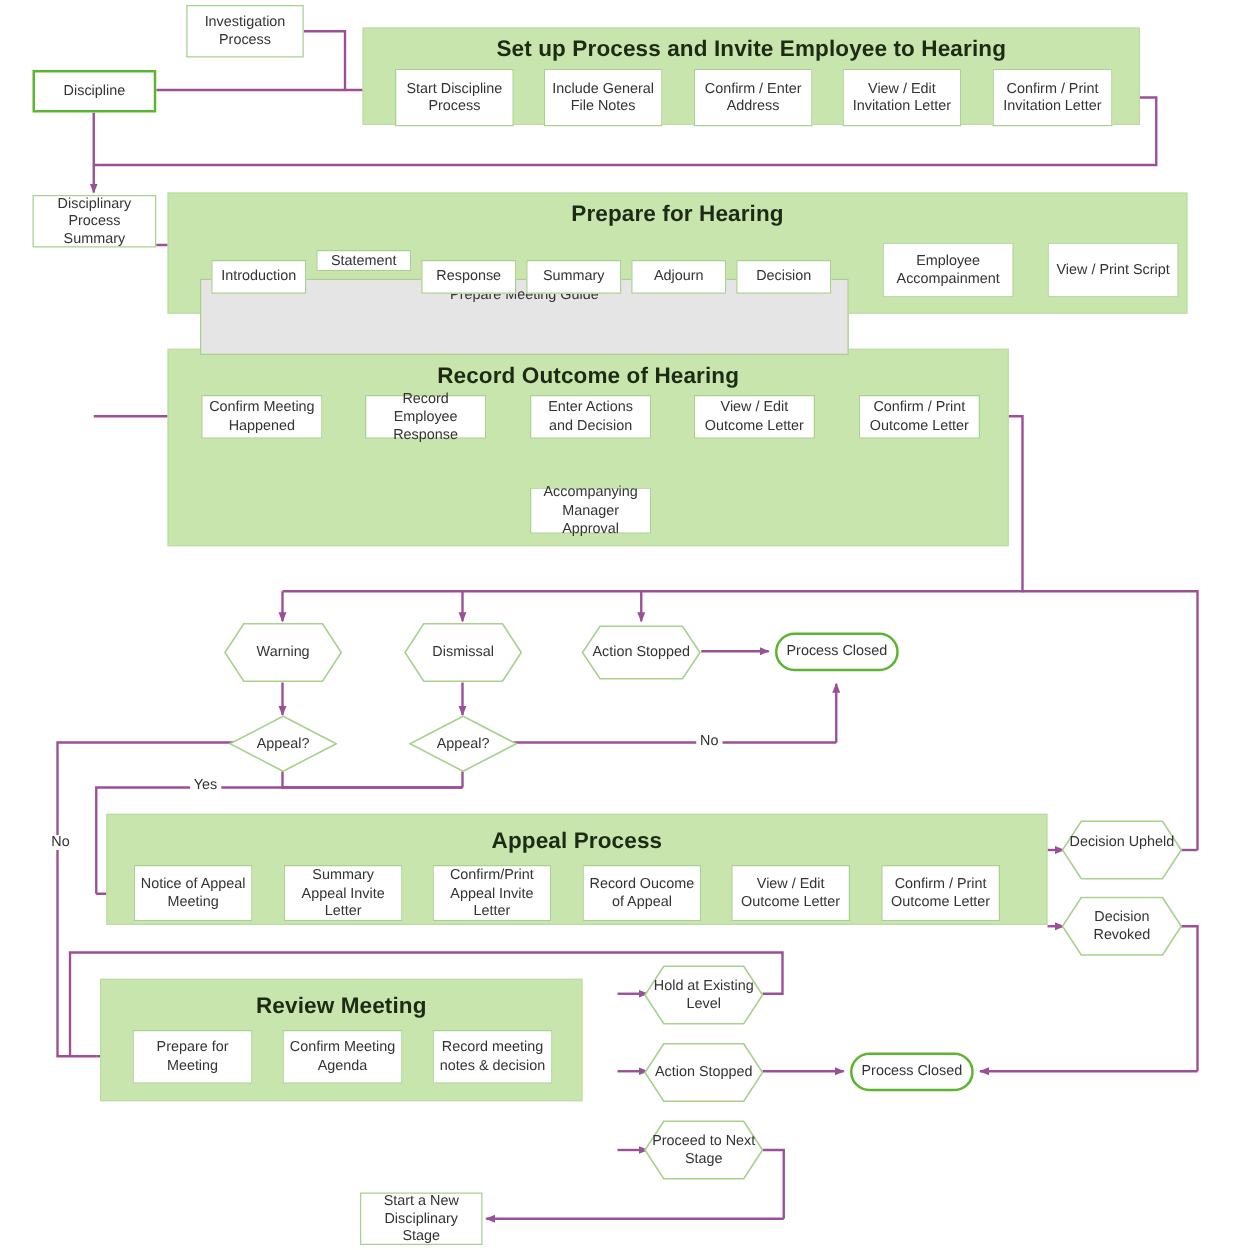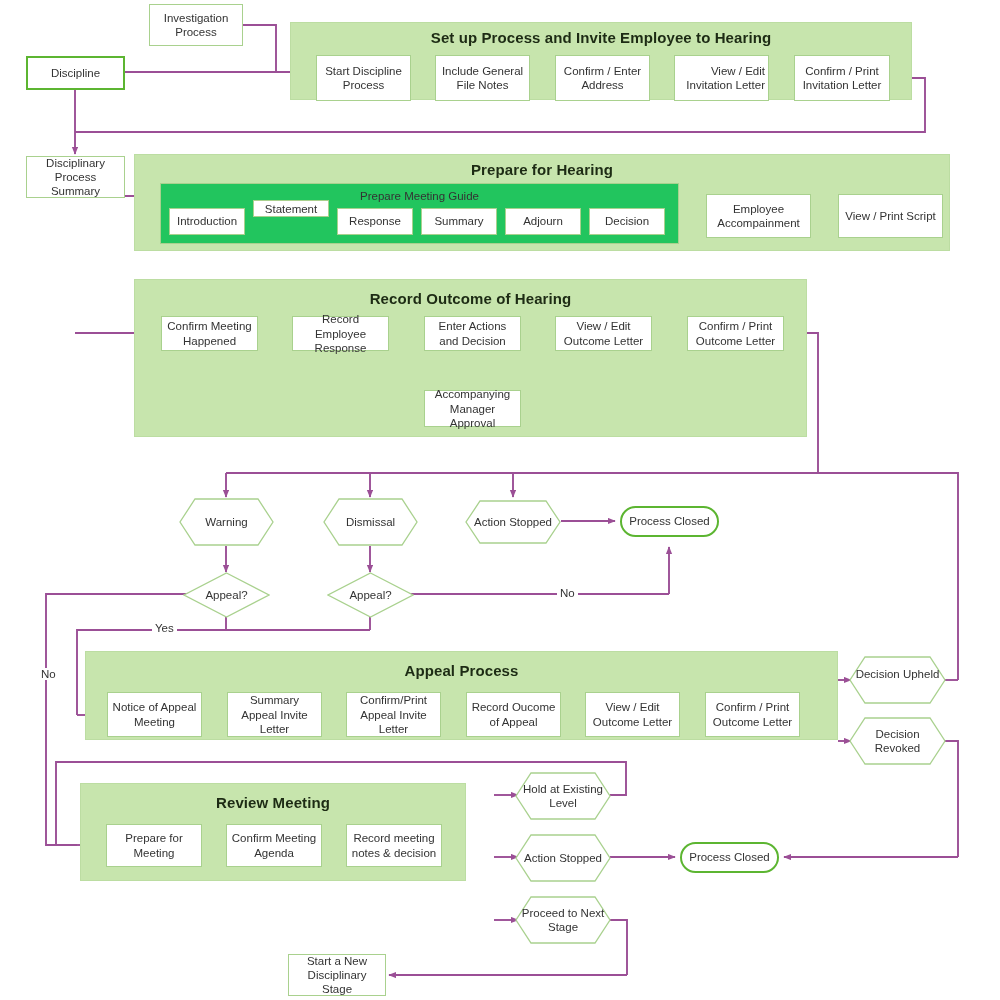--- a/index.html
+++ b/index.html
@@ -1,28 +1,28 @@
 <!DOCTYPE html>
 <html><head>
 <meta charset="utf-8">
 <style>
   html,body{margin:0;padding:0;background:#ffffff;}
   body{width:1000px;height:1000px;font-family:"Liberation Sans",sans-serif;}
   #stage{position:relative;width:1000px;height:1000px;overflow:hidden;}
   svg.wires{position:absolute;left:0;top:0;width:1000px;height:1000px;pointer-events:none;}
 
   .grp{position:absolute;background:#c7e5ad;border:1px solid #bcdda2;box-sizing:border-box;}
-  .grp-title{position:absolute;left:0;right:0;text-align:center;font-weight:bold;font-size:15px;color:#1d2b14;letter-spacing:.1px;}
+  .grp-title{position:absolute;left:0;right:0;text-align:center;font-weight:bold;font-size:18px;color:#1d2b14;letter-spacing:.1px;}
 
   .node{position:absolute;box-sizing:border-box;background:#ffffff;border:1px solid #a9d18e;
         display:flex;align-items:center;justify-content:center;text-align:center;
         font-size:11.5px;color:#333333;line-height:1.22;padding:2px 3px;}
   .node.thick{border:2.5px solid #5cb531;}
   .node.pill{border-radius:18px;border:2.5px solid #5cb531;}
-  .subpanel{position:absolute;box-sizing:border-box;background:#22c55e;border:1px solid #a9d18e;}
+  .subpanel{position:absolute;box-sizing:border-box;background:#e5e5e5;border:1px solid #a9d18e;margin-top:40px;}
   .subpanel-title{position:absolute;left:0;right:0;text-align:center;font-size:11.5px;color:#333;}
 
   .hex,.dia{position:absolute;display:flex;align-items:center;justify-content:center;text-align:center;
         font-size:11.5px;color:#333;line-height:1.22;}
   .hex .hx-label,.dia .dia-label{position:relative;z-index:2;padding:0 4px;}
   .hex svg,.dia svg{position:absolute;left:0;top:0;}
 
   .elabel{position:absolute;font-size:11.5px;color:#333;background:#ffffff;padding:0 3px;}
 </style>
 </head>
@@ -162,21 +162,21 @@
 
   <div class="node" style="left:316px;top:55px;width:95px;height:46px;">
     <span>Start Discipline Process</span>
     </div>
   <div class="node" style="left:435px;top:55px;width:95px;height:46px;">
     <span>Include General File Notes</span>
     </div>
   <div class="node" style="left:555px;top:55px;width:95px;height:46px;">
     <span>Confirm / Enter Address</span>
     </div>
-  <div class="node" style="left:674px;top:55px;width:95px;height:46px;text-align:right;">
+  <div class="node" style="left:674px;top:55px;width:95px;height:46px;">
     <span>View / Edit Invitation Letter</span>
     </div>
   <div class="node" style="left:794px;top:55px;width:96px;height:46px;">
     <span>Confirm / Print Invitation Letter</span>
     </div>
 
   <div class="subpanel" style="left:160px;top:183px;width:519px;height:61px;">
     <div class="subpanel-title" style="top:6px;">Prepare Meeting Guide</div>
   </div>
   <div class="node" style="left:169px;top:208px;width:76px;height:27px;">

